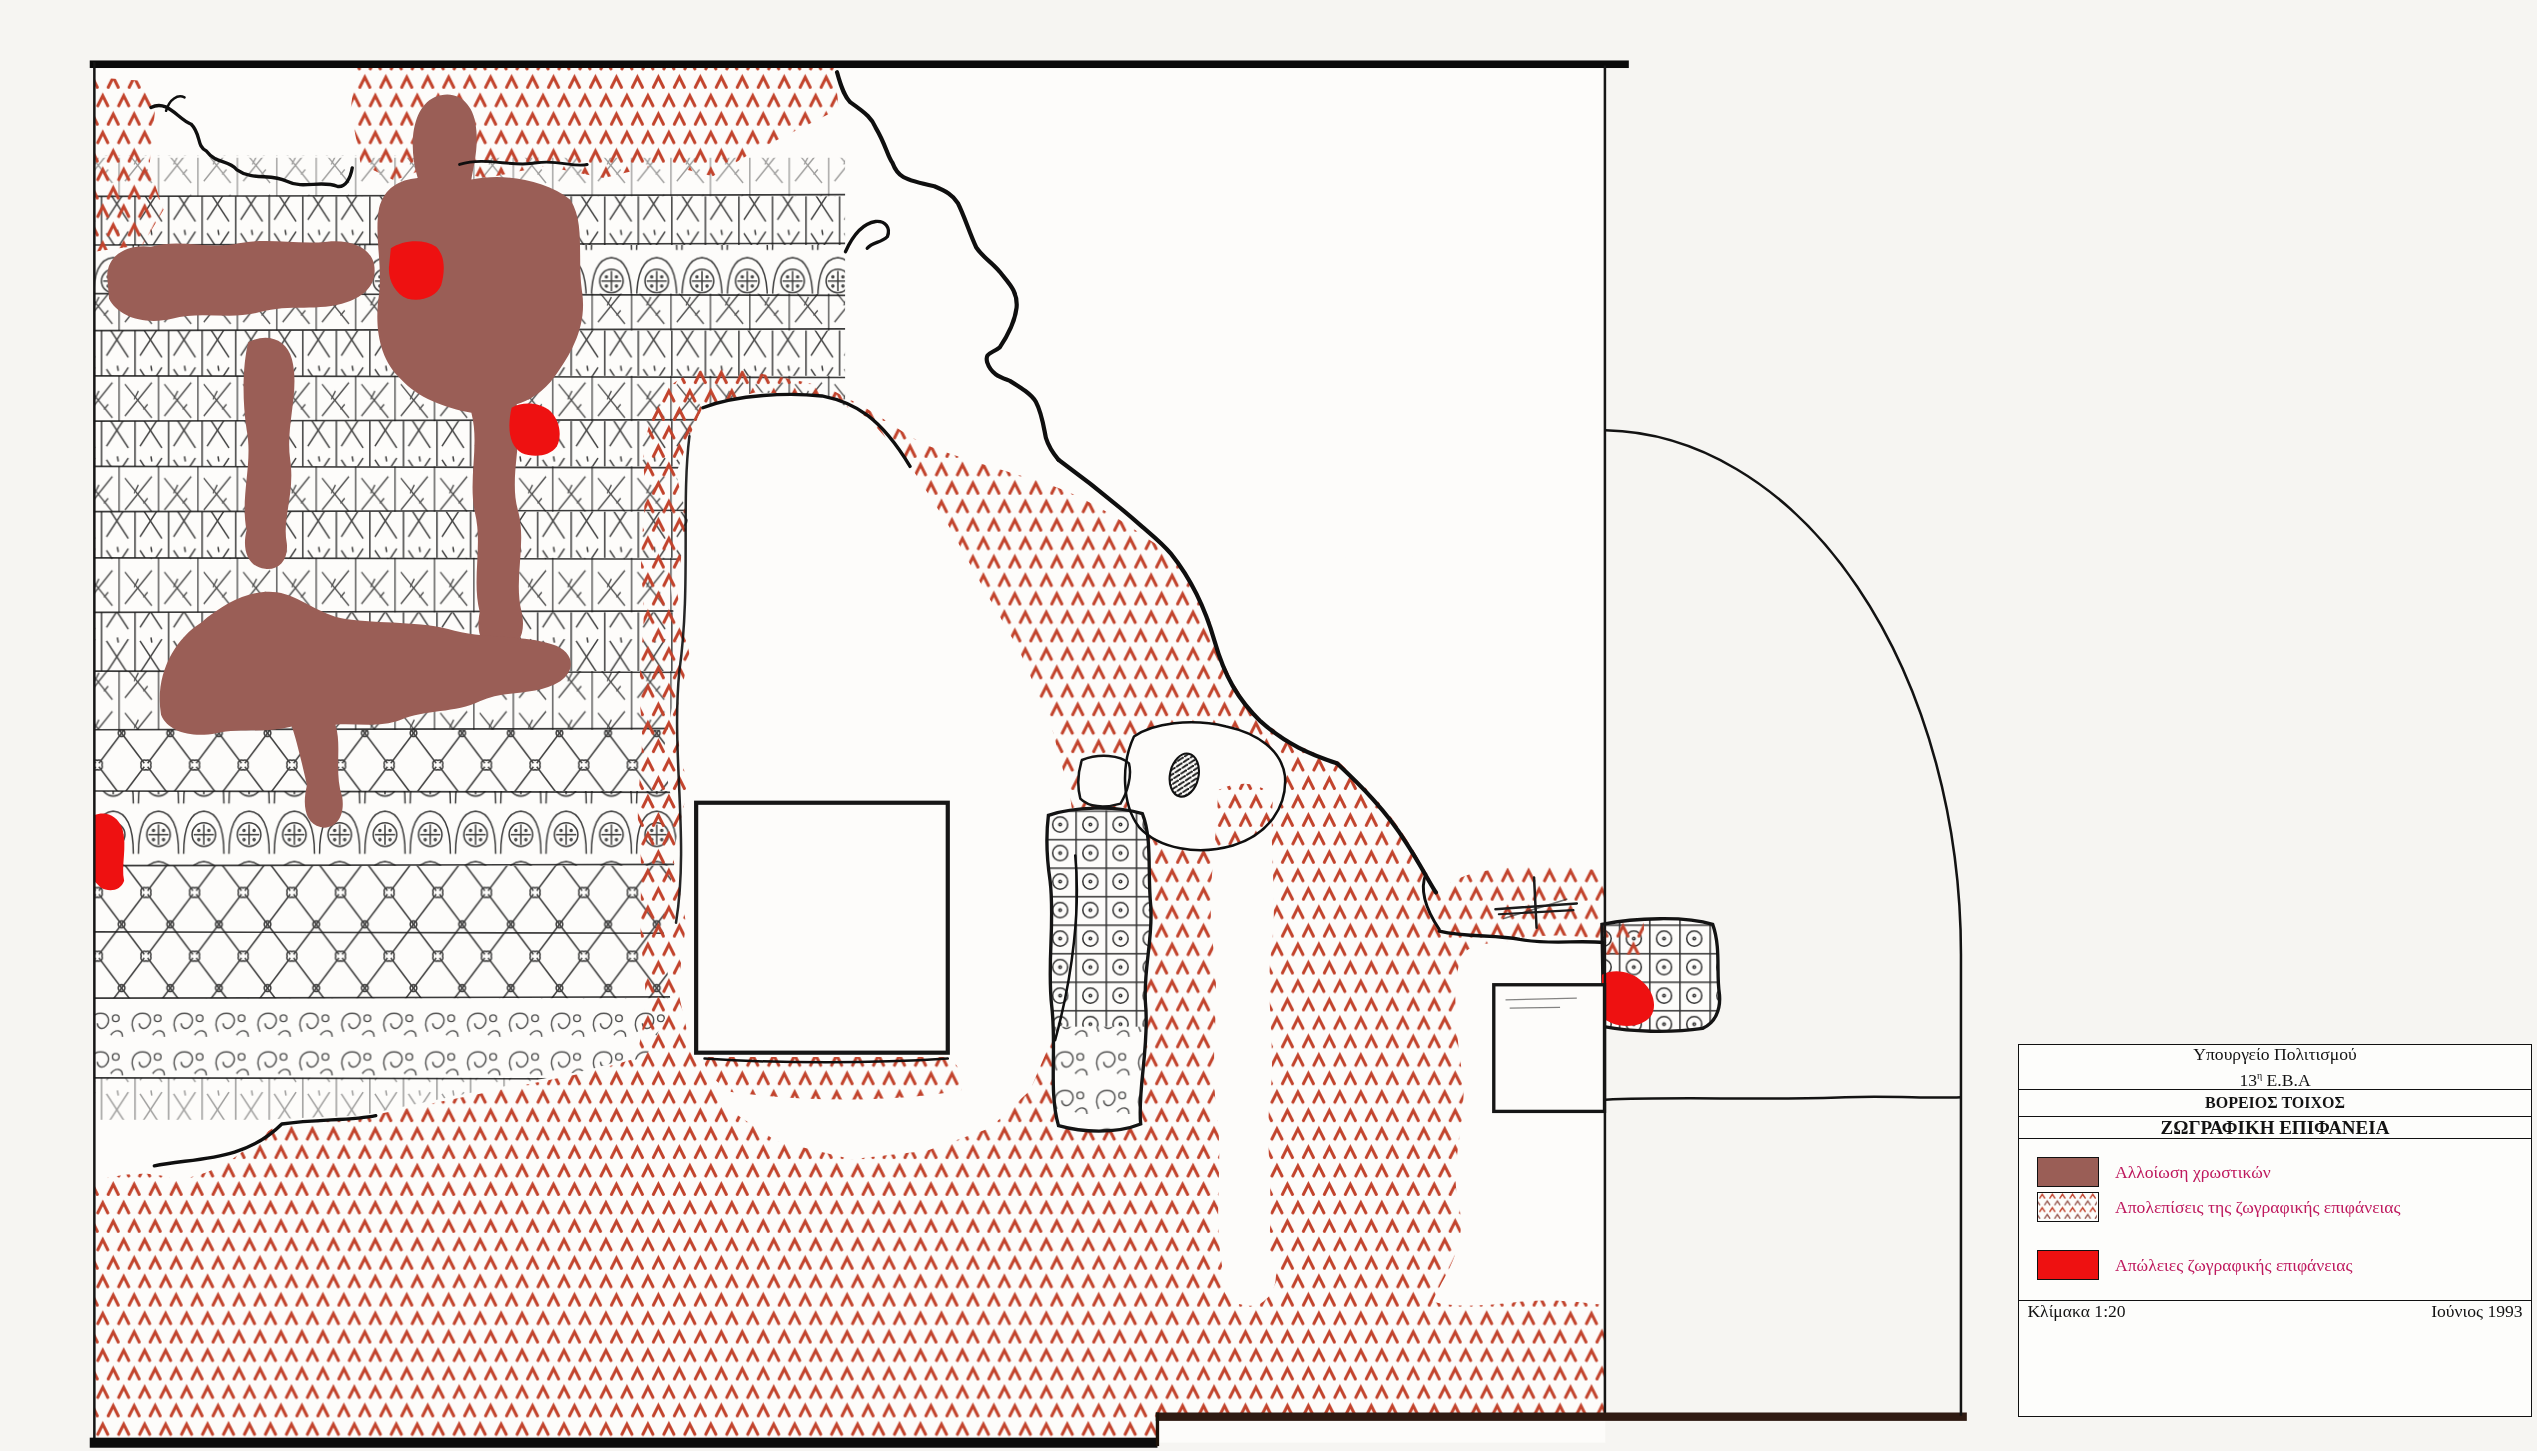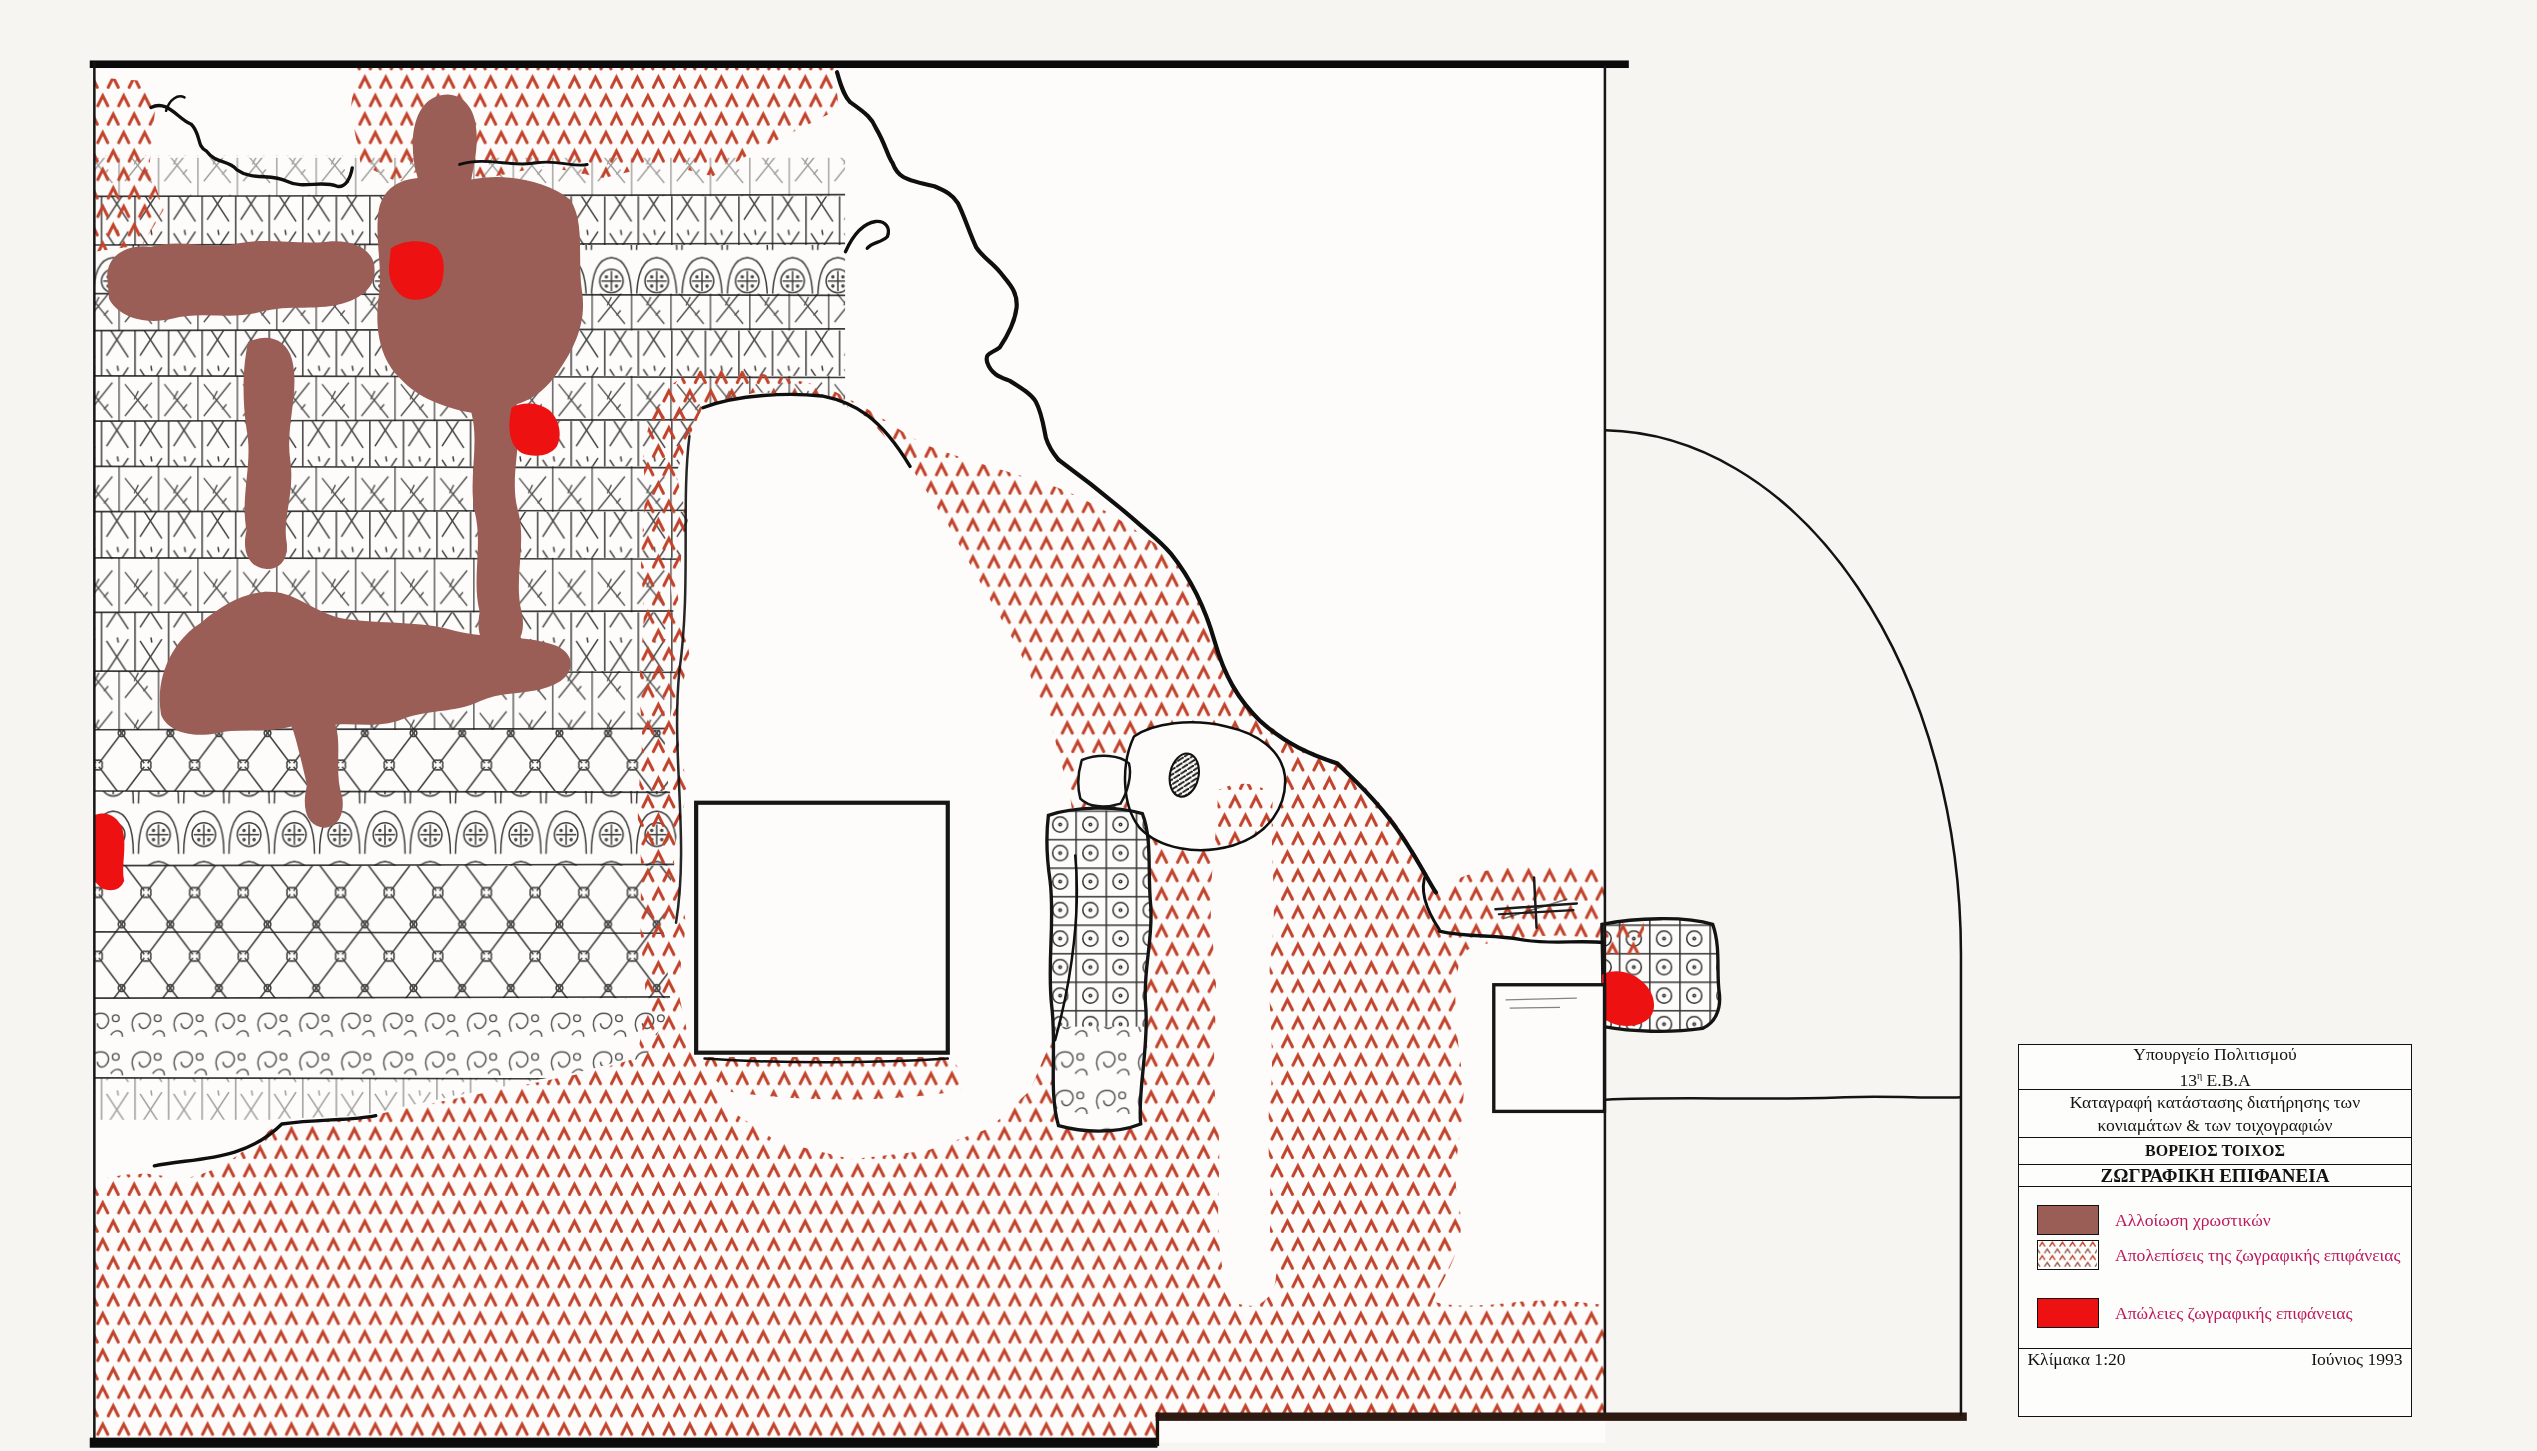--- a/index.html
+++ b/index.html
@@ -1,20 +1,20 @@
 <!DOCTYPE html>
 <html style="font-size:13.4px"><head>
 <meta charset="utf-8">
 <style>
   html,body{margin:0;padding:0;background:#e8e6e2;}
   #stage{position:relative;width:2538px;height:1452px;background:#f6f5f2;overflow:hidden;
          font-family:"Liberation Serif","DejaVu Serif",serif;}
   #drawingSvg{position:absolute;left:0;top:0;}
   
-  #titleblock{position:absolute;left:2018px;top:1044px;width:394px;height:373px;
+  #titleblock{position:absolute;left:2018px;top:1044px;width:514px;height:373px;
       background:#fdfdfb;border:1.7px solid #111;box-sizing:border-box;color:#131313;}
   .tb-row{width:100%;box-sizing:border-box;border-bottom:1.7px solid #111;
       display:flex;flex-direction:column;justify-content:center;align-items:center;text-align:center;}
   .tb-r1{height:45px;font-size:17.6px;line-height:21px;}
   .tb-r2{height:45px;font-size:18.4px;font-weight:bold;line-height:22px;letter-spacing:0.4px;}
   .tb-r3{height:48px;font-size:17.6px;line-height:22.6px;}
   .tb-r4{height:27px;font-size:16px;font-weight:bold;}
   .tb-r5{height:22px;font-size:19px;font-weight:bold;}
   .tb-legend{height:161px;border-bottom:1.7px solid #111;position:relative;}
   .tb-r7{height:23.5px;display:flex;justify-content:space-between;align-items:flex-start;
@@ -319,24 +319,20 @@
   <path d="M1914,513 A430,625 0 0 1 2338,1138 L2338,1688" fill="none" stroke="#131313" stroke-width="3"></path>
   <path d="M1914,1311 C2000,1307 2100,1312 2200,1308 C2260,1306 2300,1310 2338,1308" fill="none" stroke="#131313" stroke-width="3"></path>
 </g>
 </svg>
 
 <div id="titleblock">
   <div class="tb-row tb-r1">
     <div>Υπουργείο Πολιτισμού</div>
     <div><span>13</span><sup>η</sup><span> Ε.Β.Α</span></div>
   </div>
-  <div class="tb-row tb-r3">
-    <div>Καταγραφή κατάστασης διατήρησης των</div>
-    <div>κονιαμάτων &amp; των τοιχογραφιών</div>
-  </div>
   <div class="tb-row tb-r4">ΒΟΡΕΙΟΣ ΤΟΙΧΟΣ</div>
   <div class="tb-row tb-r5">ΖΩΓΡΑΦΙΚΗ ΕΠΙΦΑΝΕΙΑ</div>
 
   <div class="tb-legend">
     <div class="lg-item" style="top:18.4px;">
       <div class="lg-swatch sw-maroon"></div>
       <div class="lg-label">Αλλοίωση χρωστικών</div>
     </div>
     <div class="lg-item" style="top:53px;">
       <div class="lg-swatch sw-pattern">

